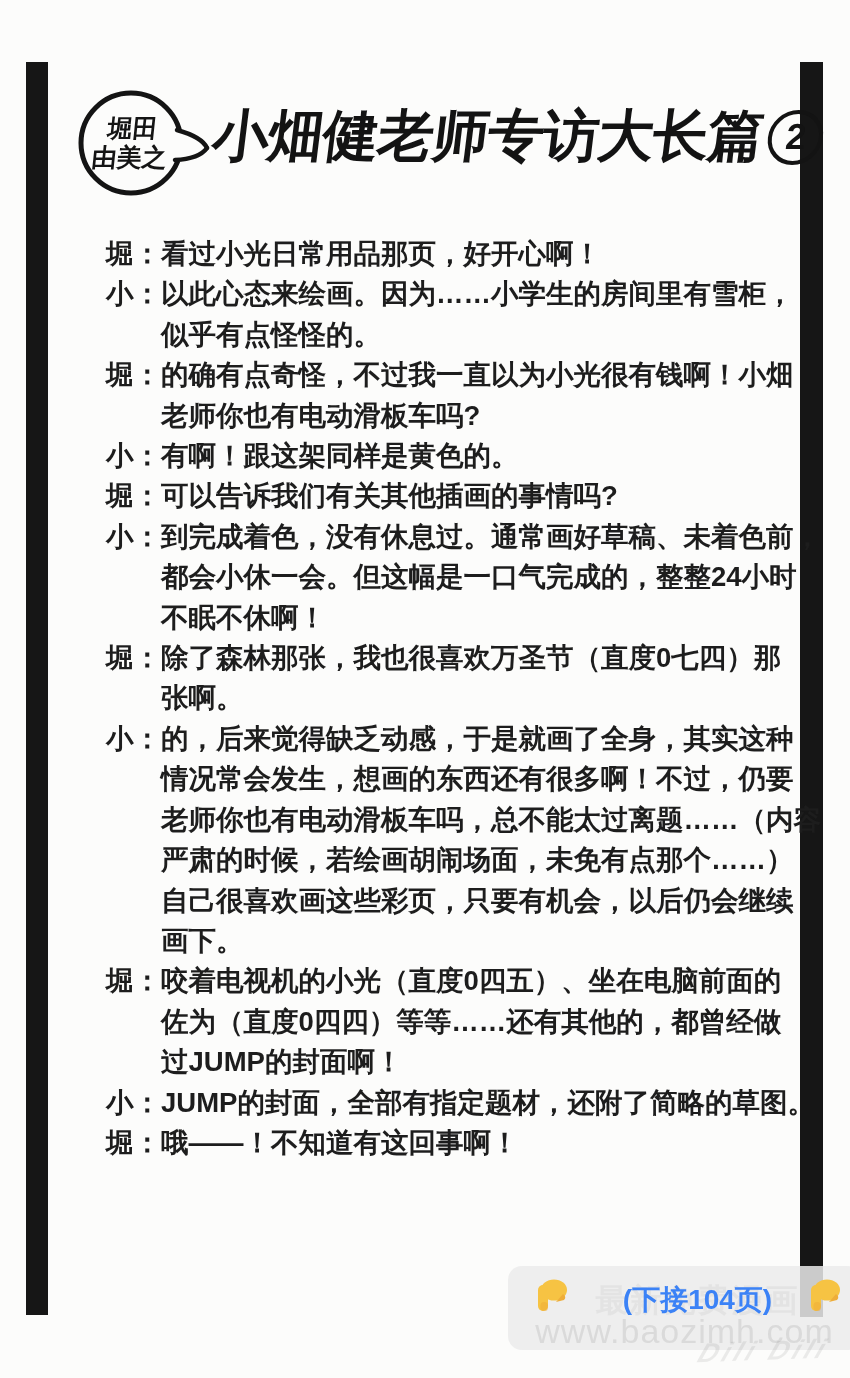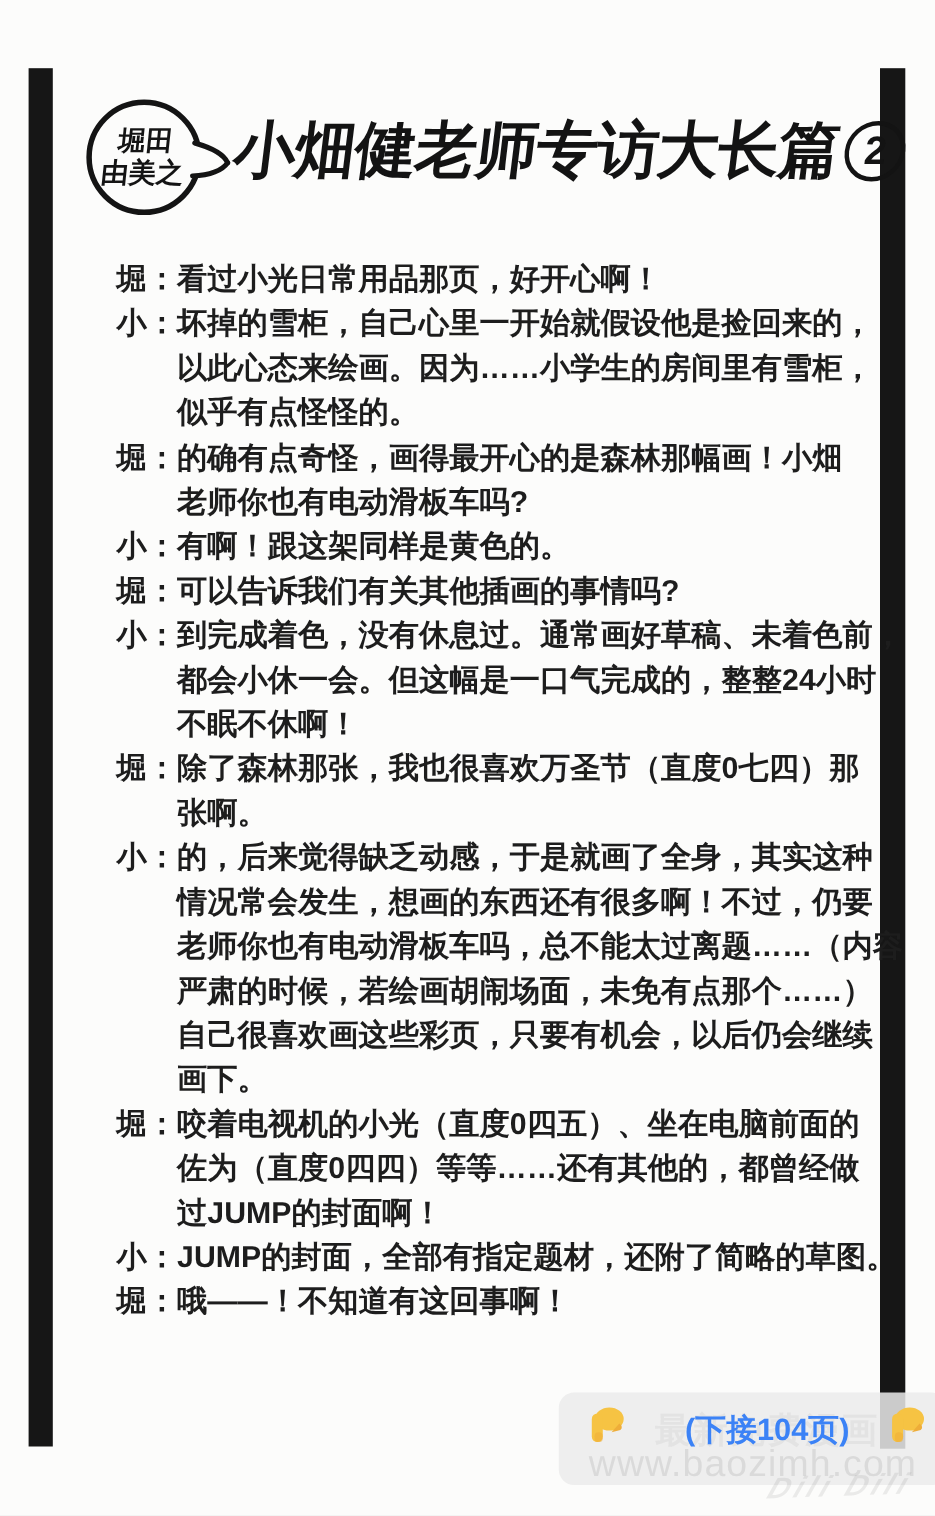--- a/index.html
+++ b/index.html
@@ -99,29 +99,28 @@
   <div class="dialogue">
       <div class="entry">
         <div class="speaker">堀：</div>
         <div class="lines">
           <span class="line">看过小光日常用品那页，好开心啊！</span>
         </div>
       </div>
       <div class="entry">
         <div class="speaker">小：</div>
         <div class="lines">
-          <span class="line">坏掉的雪柜，自己心里一开始就假设他是捡回来的，</span>
           <span class="line">以此心态来绘画。因为……小学生的房间里有雪柜，</span>
           <span class="line">似乎有点怪怪的。</span>
         </div>
       </div>
       <div class="entry">
         <div class="speaker">堀：</div>
         <div class="lines">
-          <span class="line">的确有点奇怪，画得最开心的是森林那幅画！小畑</span>
+          <span class="line">的确有点奇怪，不过我一直以为小光很有钱啊！小畑</span>
           <span class="line">老师你也有电动滑板车吗?</span>
         </div>
       </div>
       <div class="entry">
         <div class="speaker">小：</div>
         <div class="lines">
           <span class="line">有啊！跟这架同样是黄色的。</span>
         </div>
       </div>
       <div class="entry">

